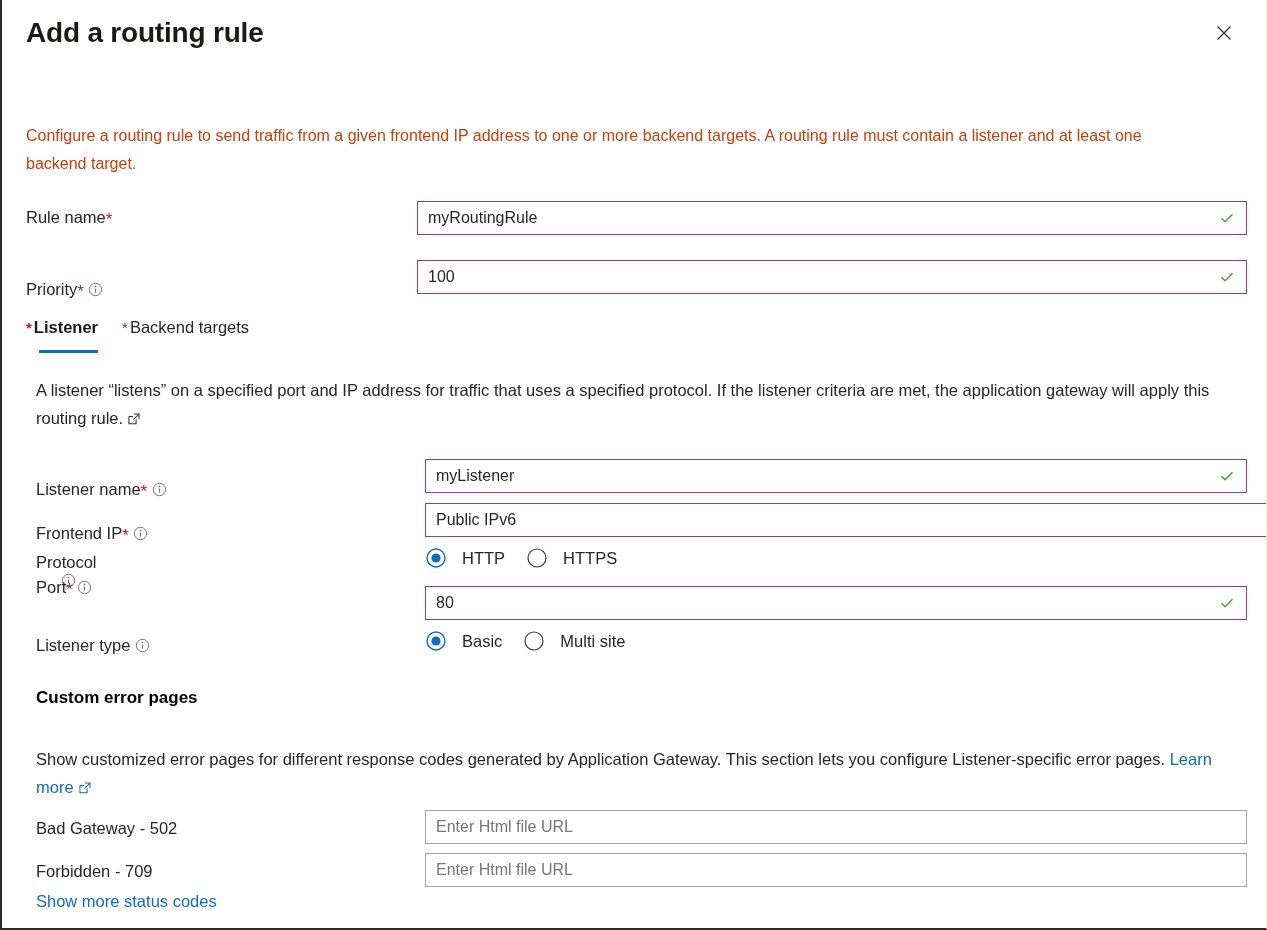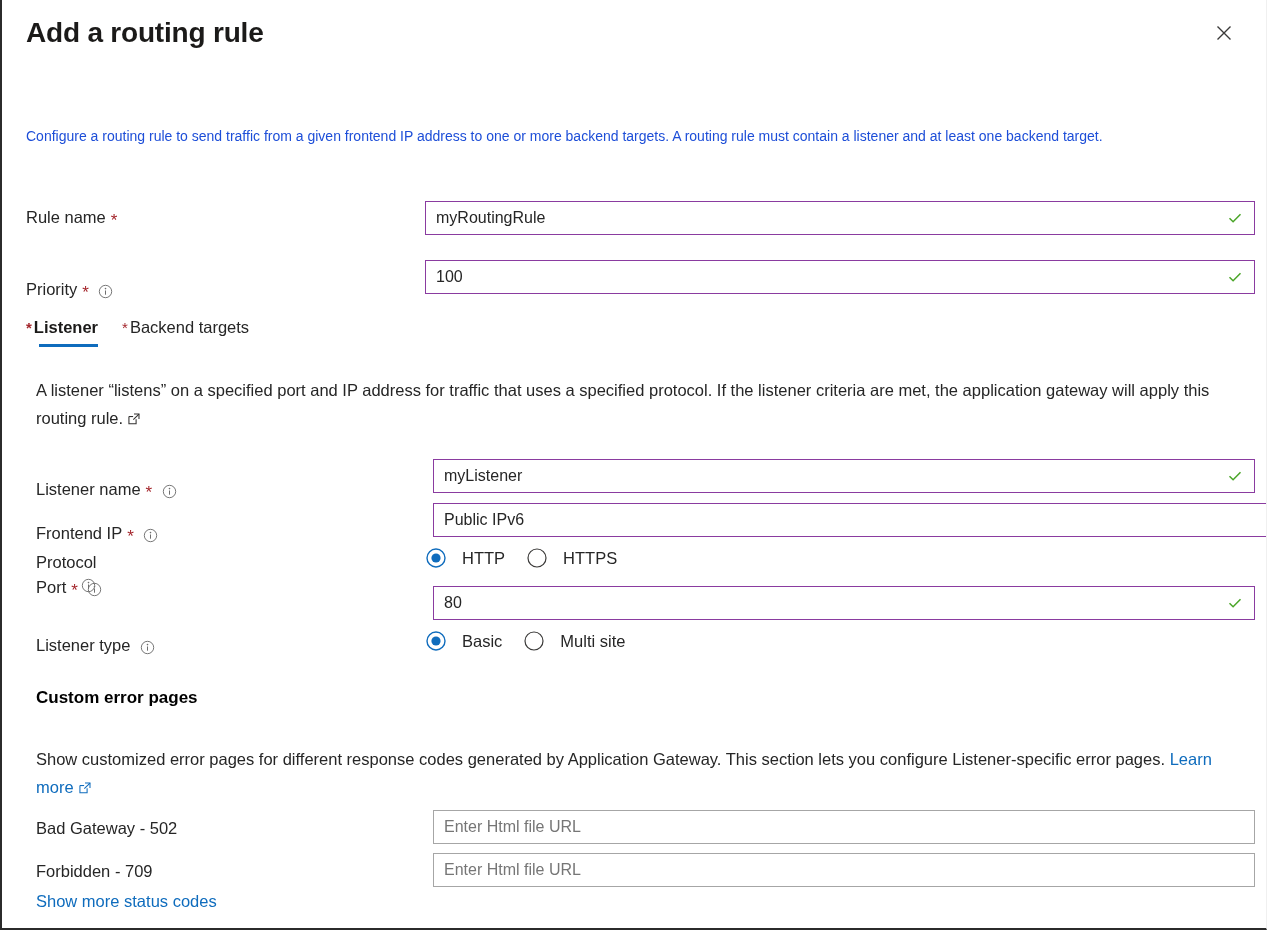--- a/index.html
+++ b/index.html
@@ -52,34 +52,33 @@
     cursor: pointer;
   }
   .close-wrap svg { display: block; }
 
   
   .intro {
     position: absolute;
     left: 24px;
     top: 122px;
     width: 1165px;
-    font-size: 14px;
+    font-size: 16px;
     line-height: 28px;
-    color: #1d4ed8;
+    color: #c2410c;
   }
 
   
   .row-label {
     position: absolute;
     font-size: 16.5px;
     color: #262626;
     white-space: nowrap;
     display: flex;
-    align-items: flex-end;
-    gap: 5px;
+    align-items: center;
   }
   .req {
     color: #a4262c;
     font-size: 17px;
     line-height: 1;
     position: relative;
     top: 2px;
   }
   .req-lead {
     color: #a4262c;
@@ -104,21 +103,20 @@
     box-sizing: border-box;
     height: 34px;
     background: #ffffff;
     border: 1px solid #8a3ba0;
     display: flex;
     align-items: center;
     padding: 0 8px 0 10px;
     font-size: 16px;
     color: #262626;
     cursor: text;
-    margin-left: 8px;
   }
   .tbox.plain {
     border: 1px solid #a6a6a6;
   }
   .tbox .val { flex: 1 1 auto; line-height: 32px; }
   .tbox .ph { flex: 1 1 auto; line-height: 32px; color: #767676; }
   .ok {
     flex: none;
     width: 18px;
     height: 18px;
@@ -143,21 +141,21 @@
     left: 24px;
     top: 318px;
     display: flex;
     align-items: flex-end;
     gap: 24px;
   }
   .tab {
     position: relative;
     font-size: 16.5px;
     color: #262626;
-    padding-bottom: 10px;
+    padding-bottom: 16px;
     cursor: pointer;
     white-space: nowrap;
   }
   .tab.active { font-weight: 700; color: #1b1a19; }
   .tab.active .underline {
     position: absolute;
     left: 13px;
     right: 0;
     bottom: 0;
     height: 3px;

